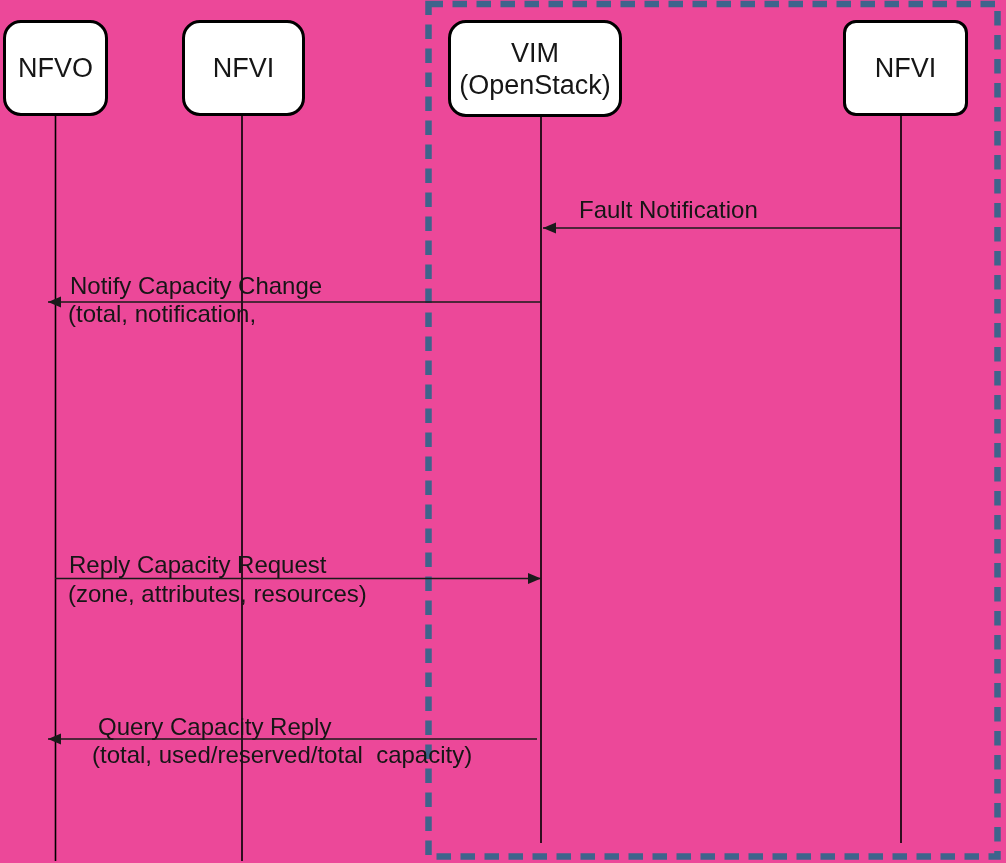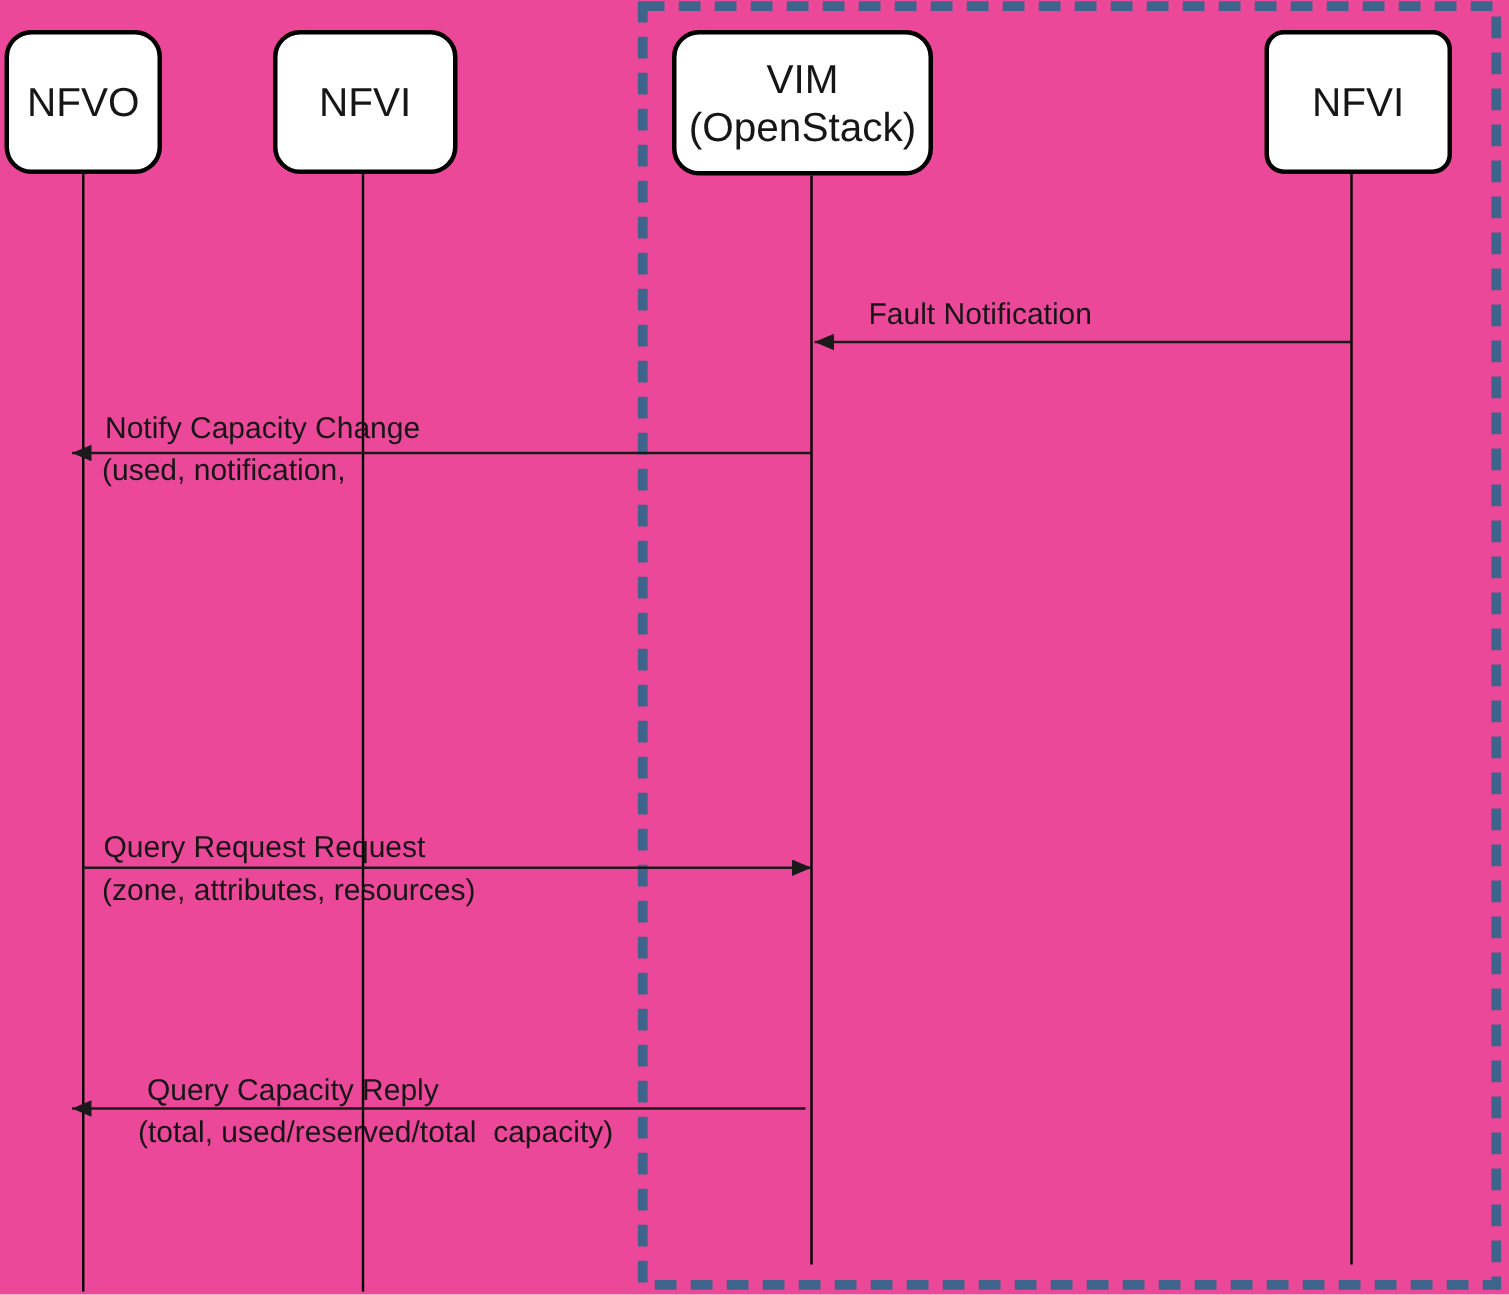--- a/index.html
+++ b/index.html
@@ -28,21 +28,21 @@
     border-radius: 18px;
     background: #ffffff;
     color: #161616;
     font-size: 27px;
     line-height: 32px;
     text-align: center;
   }
   .msg-line {
     position: absolute;
     color: #161616;
-    font-size: 20px;
+    font-size: 24px;
     line-height: 22px;
     white-space: pre;
   }
 </style>
 </head>
 <body>
 
 <div class="stage">
 
   <svg class="layer" viewBox="0 0 1006 863" xmlns="http://www.w3.org/2000/svg">
@@ -78,21 +78,21 @@
     <span>(OpenStack)</span>
   </div>
 
   <div class="actor-box" style="left:843px; top:20px; width:125px; height:96px;border-radius:13px;">
     <span>NFVI</span>
   </div>
 
   <div class="msg-line" style="left:579px; top:199px;">Fault Notification</div>
 
   <div class="msg-line" style="left:70px; top:275px;">Notify Capacity Change</div>
-  <div class="msg-line" style="left:68px; top:303px;">(used, notification,</div>
+  <div class="msg-line" style="left:68px; top:303px;">(total, notification,</div>
 
-  <div class="msg-line" style="left:69px; top:554px;">Query Request Request</div>
+  <div class="msg-line" style="left:69px; top:554px;">Reply Capacity Request</div>
   <div class="msg-line" style="left:68px; top:583px;">(zone, attributes, resources)</div>
 
   <div class="msg-line" style="left:98px; top:716px;">Query Capacity Reply</div>
   <div class="msg-line" style="left:92px; top:744px;">(total, used/reserved/total  capacity)</div>
 
 </div>
 
 </body></html>

